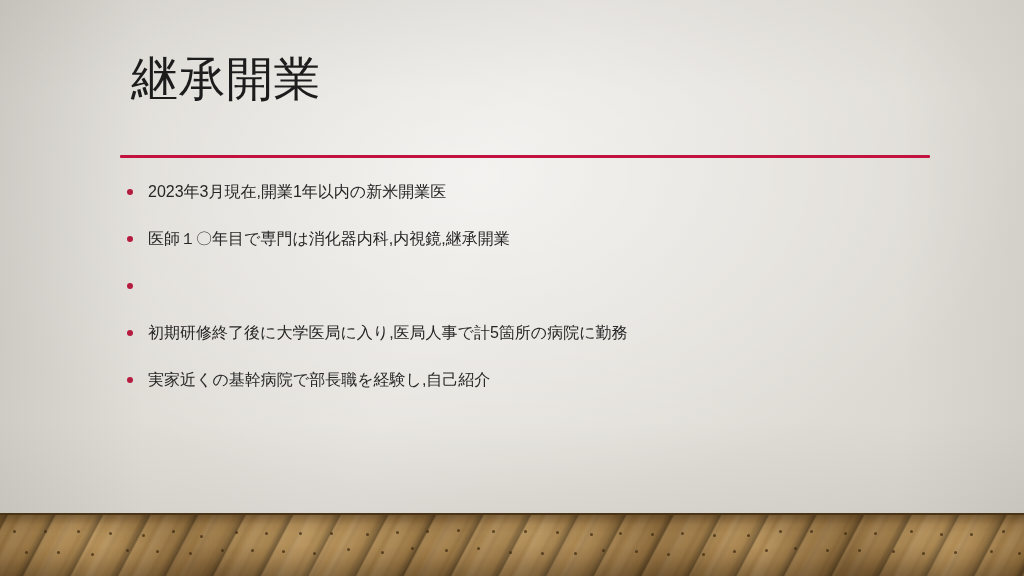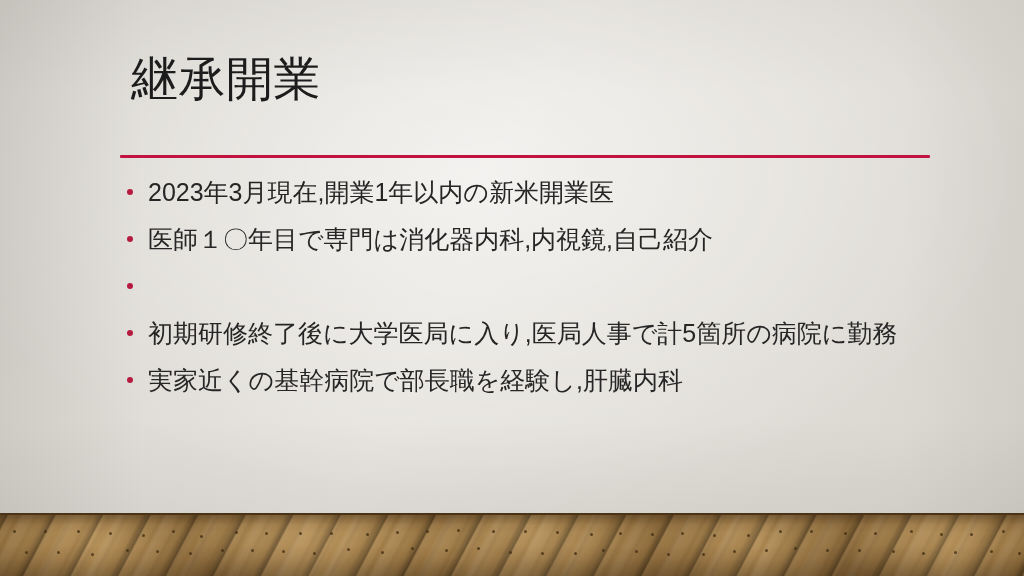--- a/index.html
+++ b/index.html
@@ -217,21 +217,21 @@
     content: "";
     display: block;
     width: 6px;
     height: 6px;
     border-radius: 50%;
     background: #b51b3f;
     margin-left: 7px;
   }
   .bullet-text {
     flex: 1 1 auto;
-    font-size: 25px;
+    font-size: 16px;
     line-height: 34px;
     color: #262626;
     letter-spacing: 0px;
     white-space: nowrap;
   }
 </style>
 </head>
 <body>
 
 <div class="slide">
@@ -244,32 +244,32 @@
 
   <div class="divider"></div>
 
   <div class="bullets">
     <div class="bullet-row">
       <span class="bullet-dot"></span>
       <span class="bullet-text">2023年3月現在,開業1年以内の新米開業医</span>
     </div>
     <div class="bullet-row">
       <span class="bullet-dot"></span>
-      <span class="bullet-text">医師１〇年目で専門は消化器内科,内視鏡,自己紹介</span>
+      <span class="bullet-text">医師１〇年目で専門は消化器内科,内視鏡,継承開業</span>
     </div>
     <div class="bullet-row">
       <span class="bullet-dot"></span>
     </div>
     <div class="bullet-row">
       <span class="bullet-dot"></span>
       <span class="bullet-text">初期研修終了後に大学医局に入り,医局人事で計5箇所の病院に勤務</span>
     </div>
     <div class="bullet-row">
       <span class="bullet-dot"></span>
-      <span class="bullet-text">実家近くの基幹病院で部長職を経験し,肝臓内科</span>
+      <span class="bullet-text">実家近くの基幹病院で部長職を経験し,自己紹介</span>
     </div>
   </div>
 
   <div class="floor">
     <div class="floor-planks"></div>
     <div class="floor-grain"></div>
     <div class="floor-tone"></div>
     <div class="floor-shade"></div>
     <div id="nails">
         <span class="nail" style="left: 13.0691px; top: 14.9127px;"></span>

